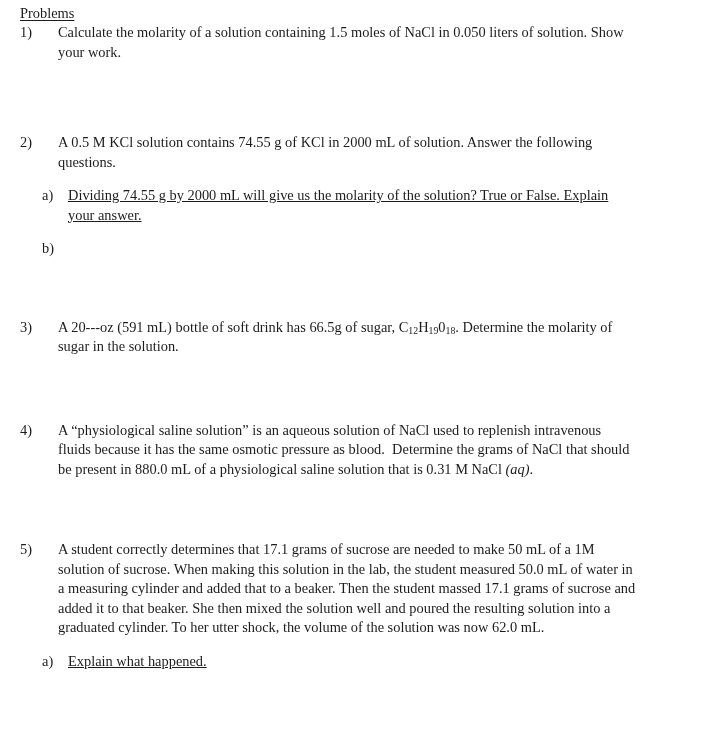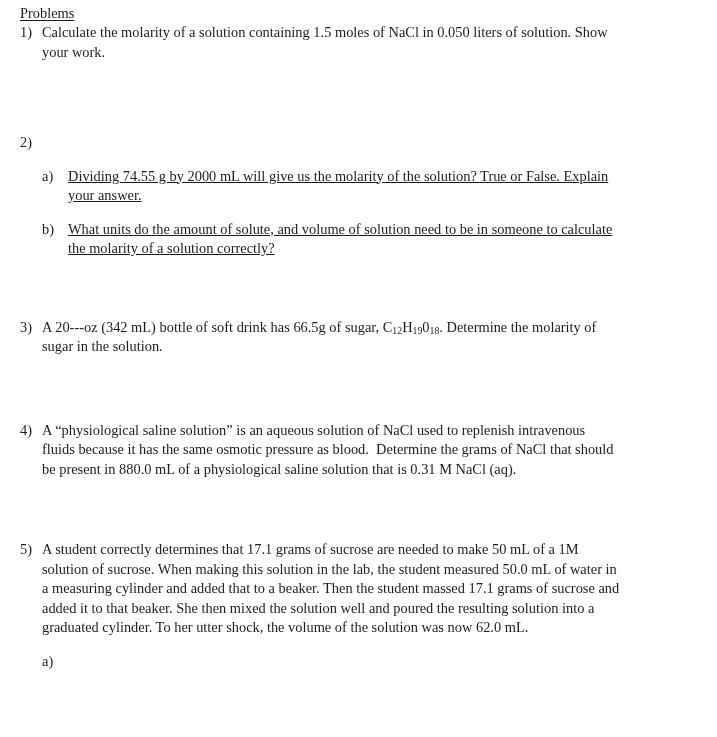--- a/index.html
+++ b/index.html
@@ -33,74 +33,75 @@
   .problem-block { margin: 0; }
   
   #problems > .problem-block:nth-child(1) { margin-bottom: 71px; }
   #problems > .problem-block:nth-child(2) { margin-bottom: 59px; }
   #problems > .problem-block:nth-child(3) { margin-bottom: 64px; }
   #problems > .problem-block:nth-child(4) { margin-bottom: 61px; }
   #problems > .problem-block:nth-child(5) { margin-bottom: 0; }
 
   .prow { display: flex; align-items: flex-start; }
   .pnum { width: 22px; flex: 0 0 22px; }
-  .ptext { width: 578px; max-width: 578px; }
+  .ptext { width: 578px; max-width: 578px; margin-left: 16px; }
 
   .subpart { margin-left: 22px; margin-top: 14px; }
   .sletter { width: 26px; flex: 0 0 26px; }
   .stext { width: 565px; max-width: 565px; text-decoration: underline; }
 
   .seg-sub {
     font-size: 0.68em;
     vertical-align: -0.22em;
     line-height: 0;
     font-family: Liberation Serif, serif;
   }
-  .seg-italic { }
+  .seg-italic { font-style: italic; }
 </style>
 </head>
 <body>
 
 <div class="page">
   <div class="heading">Problems</div>
   <div id="problems">
       <div class="problem-block">
         <div class="prow">
           <span class="pnum">1)</span>
           <div class="ptext"><span>Calculate the molarity of a solution containing 1.5 moles of NaCl in 0.050 liters of solution. Show your work.</span></div>
         </div>
       </div>
       <div class="problem-block">
         <div class="prow">
           <span class="pnum">2)</span>
+          <div class="ptext"><span>A 0.5 M KCl solution contains 74.55 g of KCl in 2000 mL of solution. Answer the following questions.</span></div>
         </div>
         <div class="prow subpart">
           <span class="sletter">a)</span>
           <div class="stext"><span>Dividing 74.55 g by 2000 mL will give us the molarity of the solution? True or False. Explain your answer.</span></div>
         </div>
         <div class="prow subpart">
           <span class="sletter">b)</span>
-          <div class="stext"><span>What units do the amount of solute, and volume of solution need to be in someone to calculate the molarity of a solution correctly?</span></div>
         </div>
       </div>
       <div class="problem-block">
         <div class="prow">
           <span class="pnum">3)</span>
-          <div class="ptext"><span>A 20---oz (342 mL) bottle of soft drink has 66.5g of sugar, C</span><span class="seg-sub">12</span><span>H</span><span class="seg-sub">19</span><span>0</span><span class="seg-sub">18</span><span>. Determine the molarity of sugar in the solution.</span></div>
+          <div class="ptext"><span>A 20---oz (591 mL) bottle of soft drink has 66.5g of sugar, C</span><span class="seg-sub">12</span><span>H</span><span class="seg-sub">19</span><span>0</span><span class="seg-sub">18</span><span>. Determine the molarity of sugar in the solution.</span></div>
         </div>
       </div>
       <div class="problem-block">
         <div class="prow">
           <span class="pnum">4)</span>
           <div class="ptext"><span>A “physiological saline solution” is an aqueous solution of NaCl used to replenish intravenous fluids because it has the same osmotic pressure as blood.&nbsp; Determine the grams of NaCl that should be present in 880.0 mL of a physiological saline solution that is 0.31 M NaCl </span><span class="seg-italic">(aq)</span><span>.</span></div>
         </div>
       </div>
       <div class="problem-block">
         <div class="prow">
           <span class="pnum">5)</span>
           <div class="ptext"><span>A student correctly determines that 17.1 grams of sucrose are needed to make 50 mL of a 1M solution of sucrose. When making this solution in the lab, the student measured 50.0 mL of water in a measuring cylinder and added that to a beaker. Then the student massed 17.1 grams of sucrose and added it to that beaker. She then mixed the solution well and poured the resulting solution into a graduated cylinder. To her utter shock, the volume of the solution was now 62.0 mL.</span></div>
         </div>
         <div class="prow subpart">
           <span class="sletter">a)</span>
+          <div class="stext"><span>Explain what happened.</span></div>
         </div>
       </div>
     </div>
 </div>
 
 </body></html>

